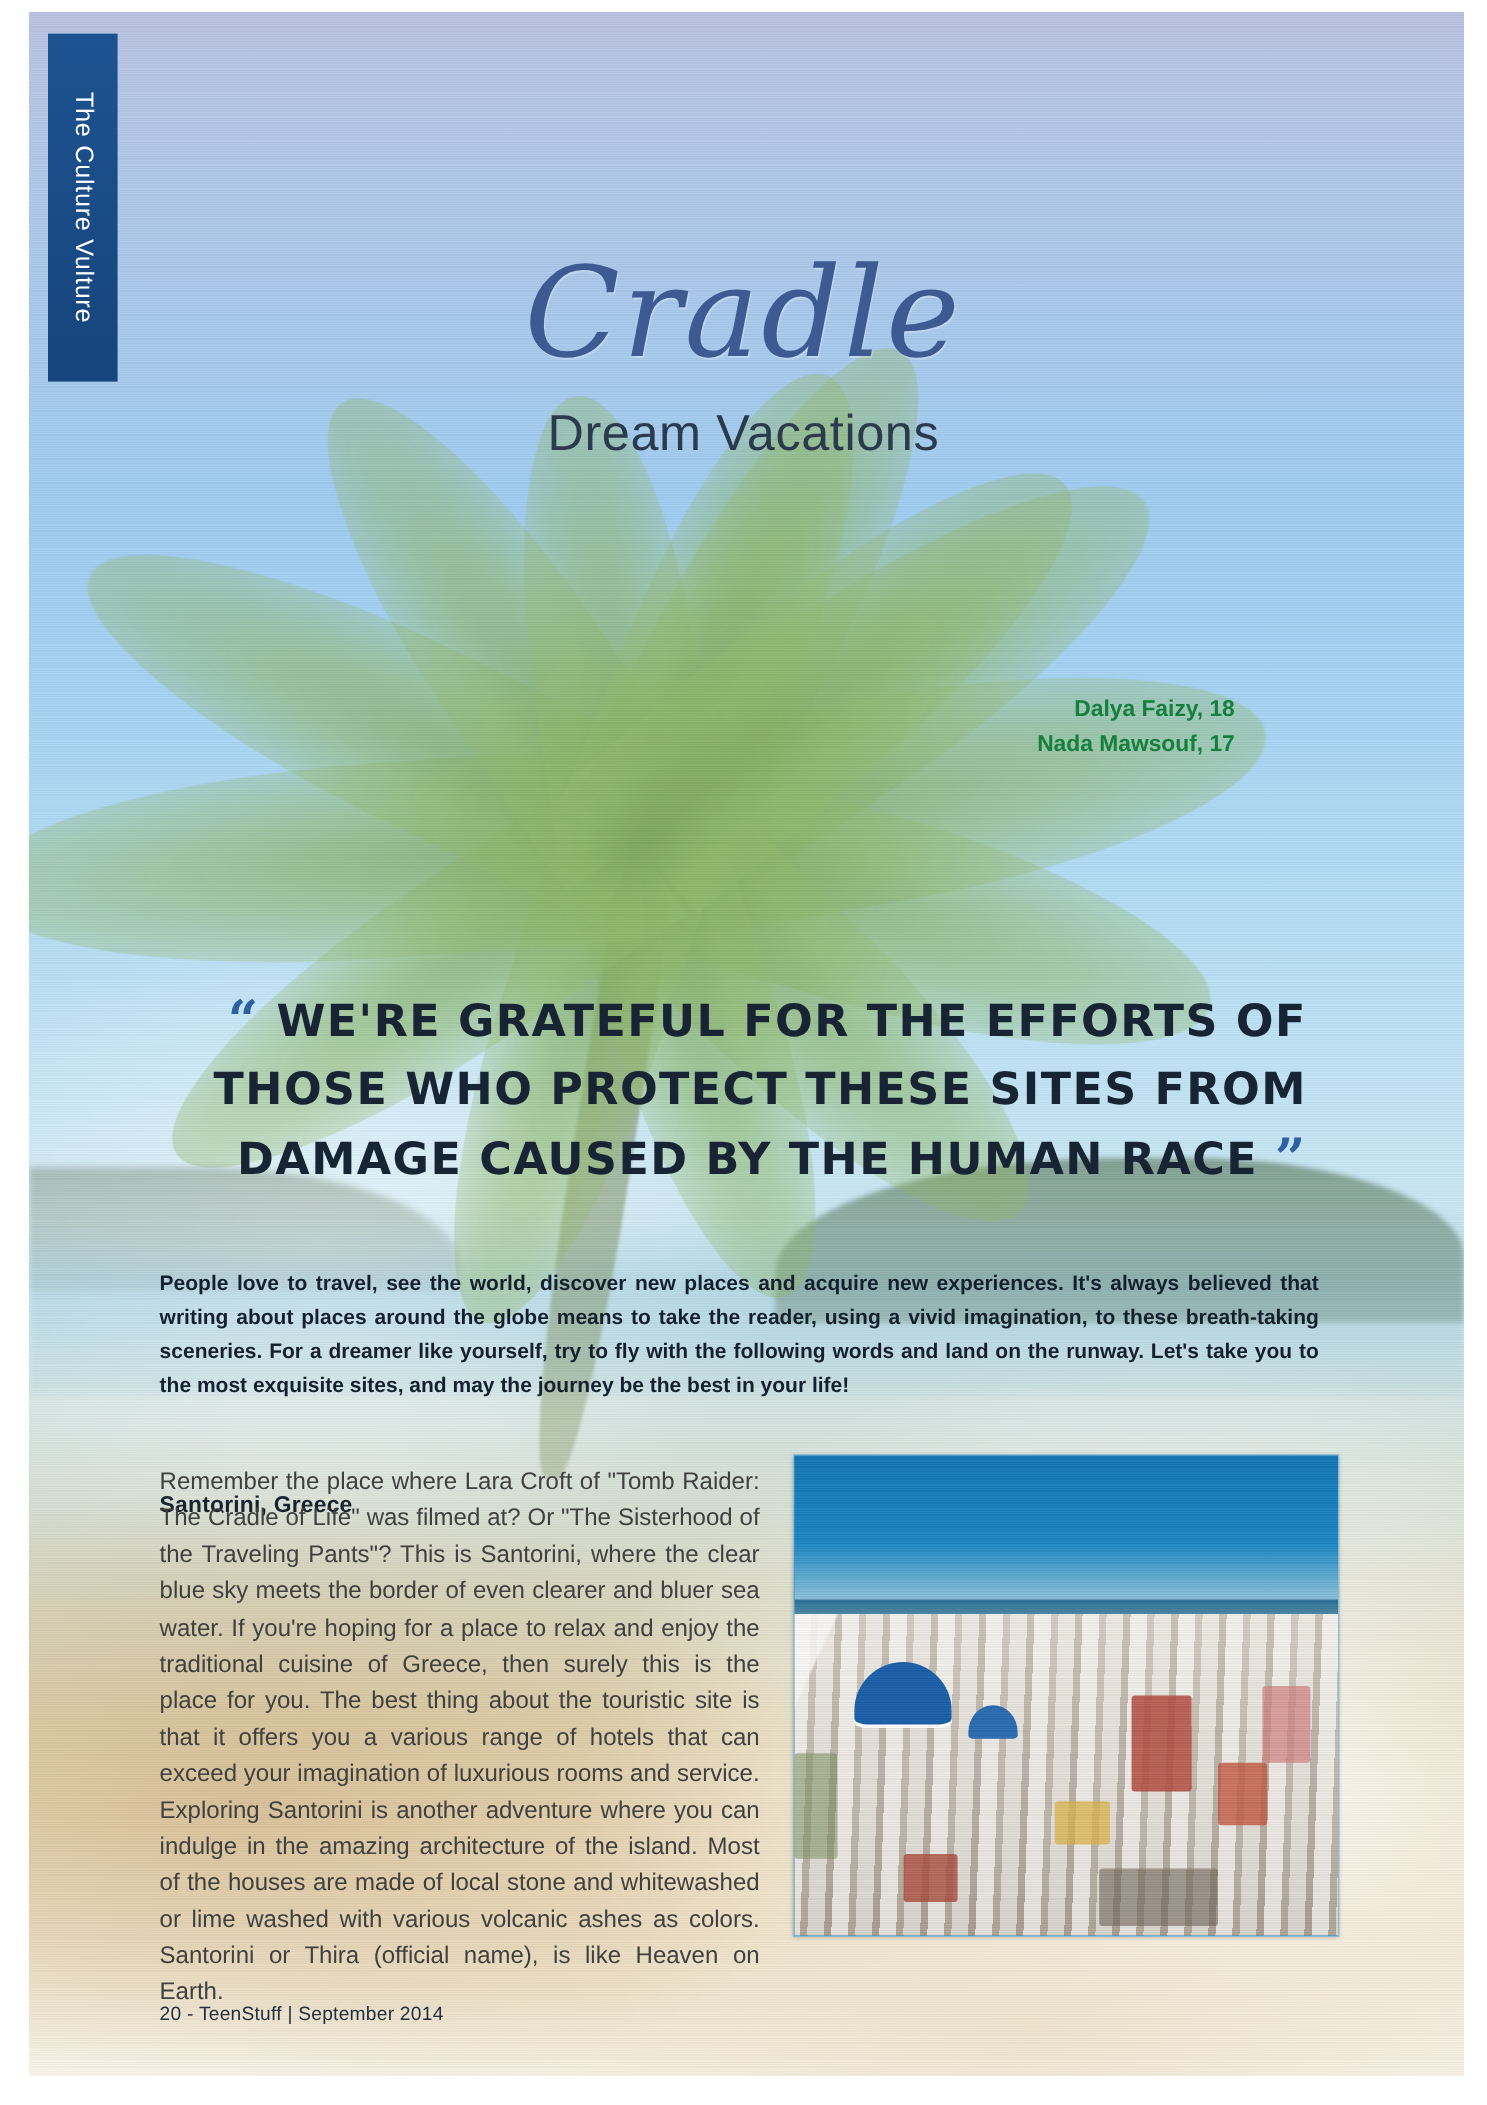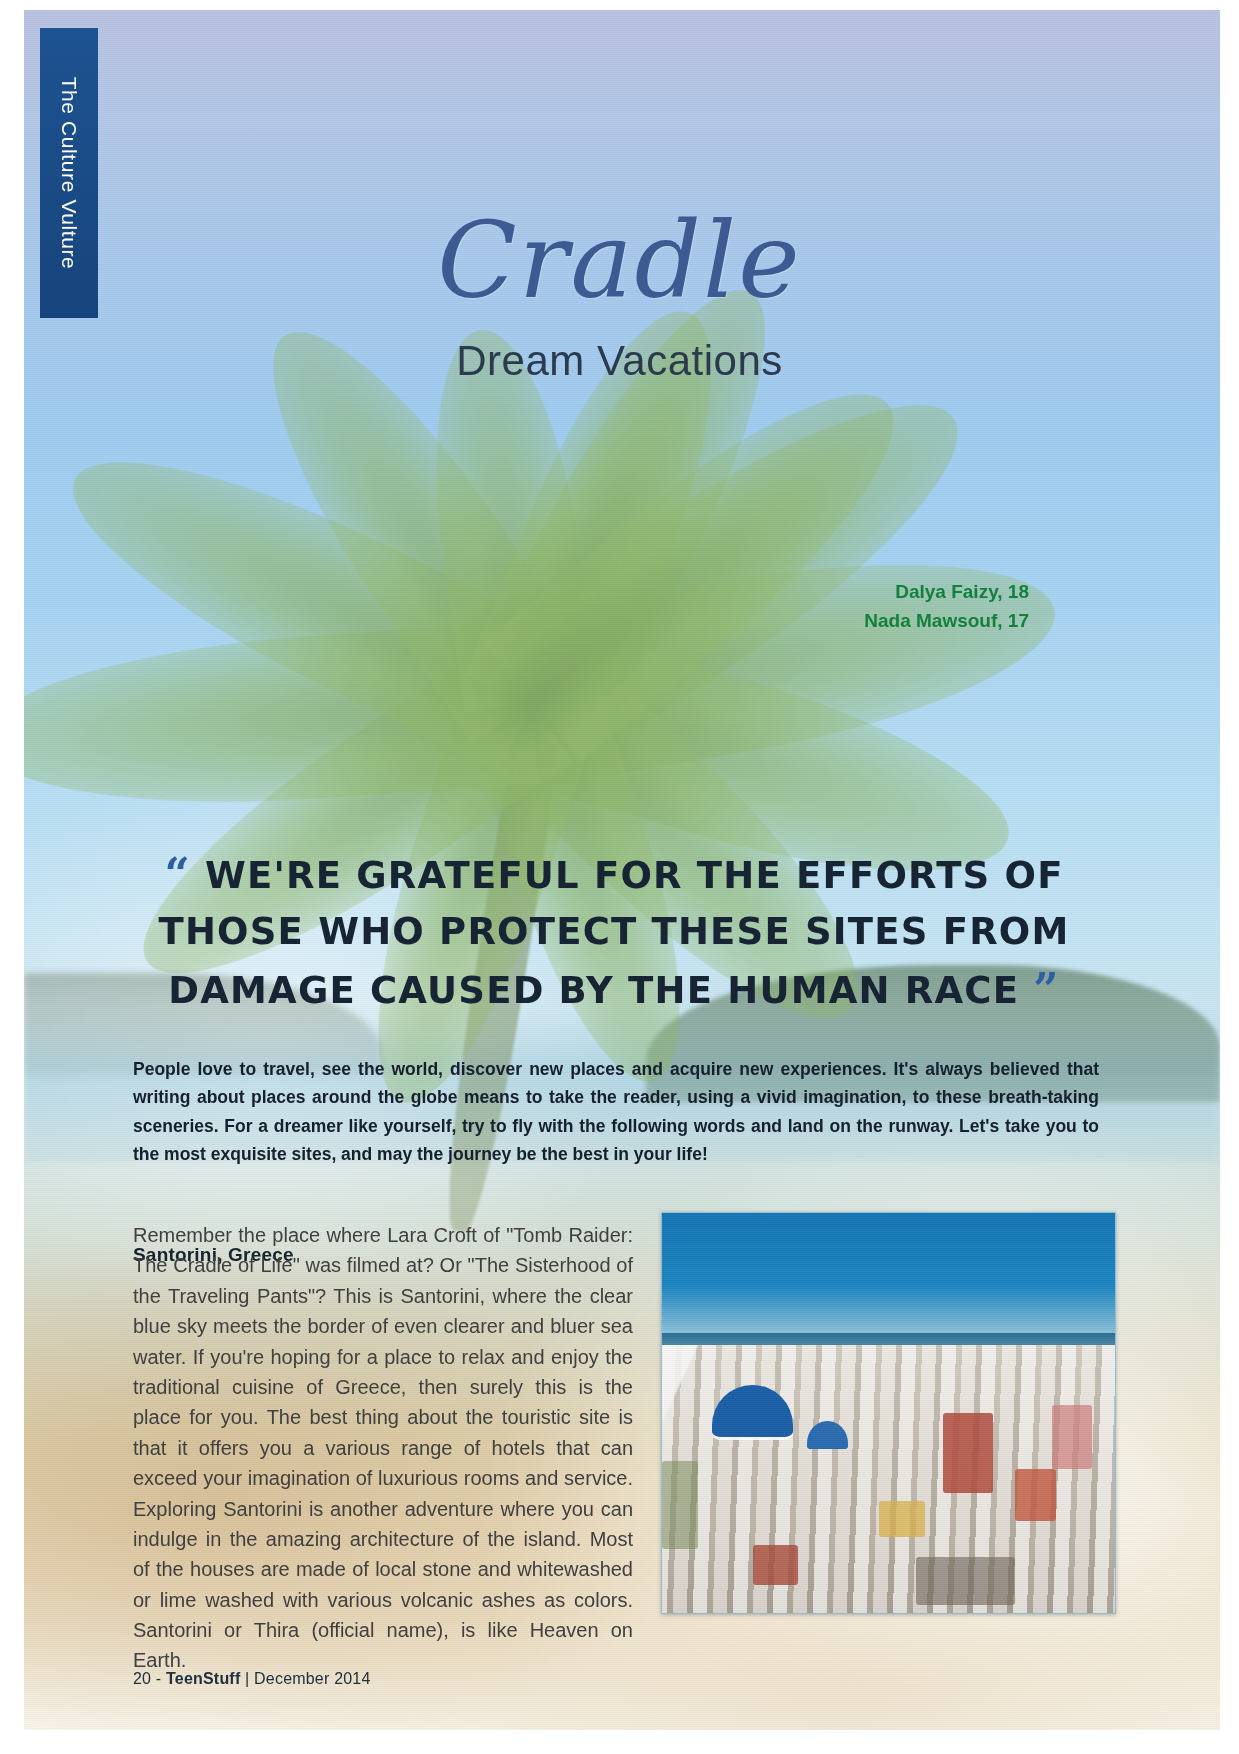--- a/index.html
+++ b/index.html
@@ -208,29 +208,28 @@
     line-height: 1.5;
   }
 
   
   .pullquote {
     position: absolute;
     left: 139px;
     right: 150px;
     top: 820px;
     z-index: 6;
-    text-align: center;
+    text-align: right;
     color: #172434;
     font-family: "DejaVu Sans", sans-serif;
     font-weight: bold;
     font-size: 37px;
     letter-spacing: 1.2px;
     line-height: 1.42;
     text-transform: uppercase;
-    margin-top: 24px;
   }
   .pullquote .qmark {
     color: #2d5fa3;
     font-size: 44px;
     font-family: "DejaVu Serif", serif;
     vertical-align: -2px;
   }
 
   
   .intro {
@@ -351,21 +350,21 @@
   
   .footer {
     position: absolute;
     left: 133px;
     top: 1670px;
     z-index: 7;
     font-size: 16px;
     color: #20303f;
     letter-spacing: 0.2px;
   }
-  .footer b { font-weight: bold; }
+  .footer b { font-weight: normal; }
 </style>
 </head>
 <body>
 
 <div id="page">
 
   <div class="bg">
     <div class="sky"></div>
     <div class="sea-strip"></div>
     <div class="headland2"></div>
@@ -426,16 +425,16 @@
     <div class="ph-blob ph-red2"></div>
     <div class="ph-blob ph-red3"></div>
     <div class="ph-blob ph-yellow"></div>
     <div class="ph-blob ph-pink"></div>
     <div class="ph-blob ph-green"></div>
     <div class="ph-blob ph-dark"></div>
     <div class="ph-grain"></div>
   </div>
 
   <div class="footer">
-    <span>20</span><span> - </span><b>TeenStuff</b><span> | </span><span>December 2014</span>
+    <span>20</span><span> - </span><b>TeenStuff</b><span> | </span><span>September 2014</span>
   </div>
 
 </div>
 
 </body></html>

